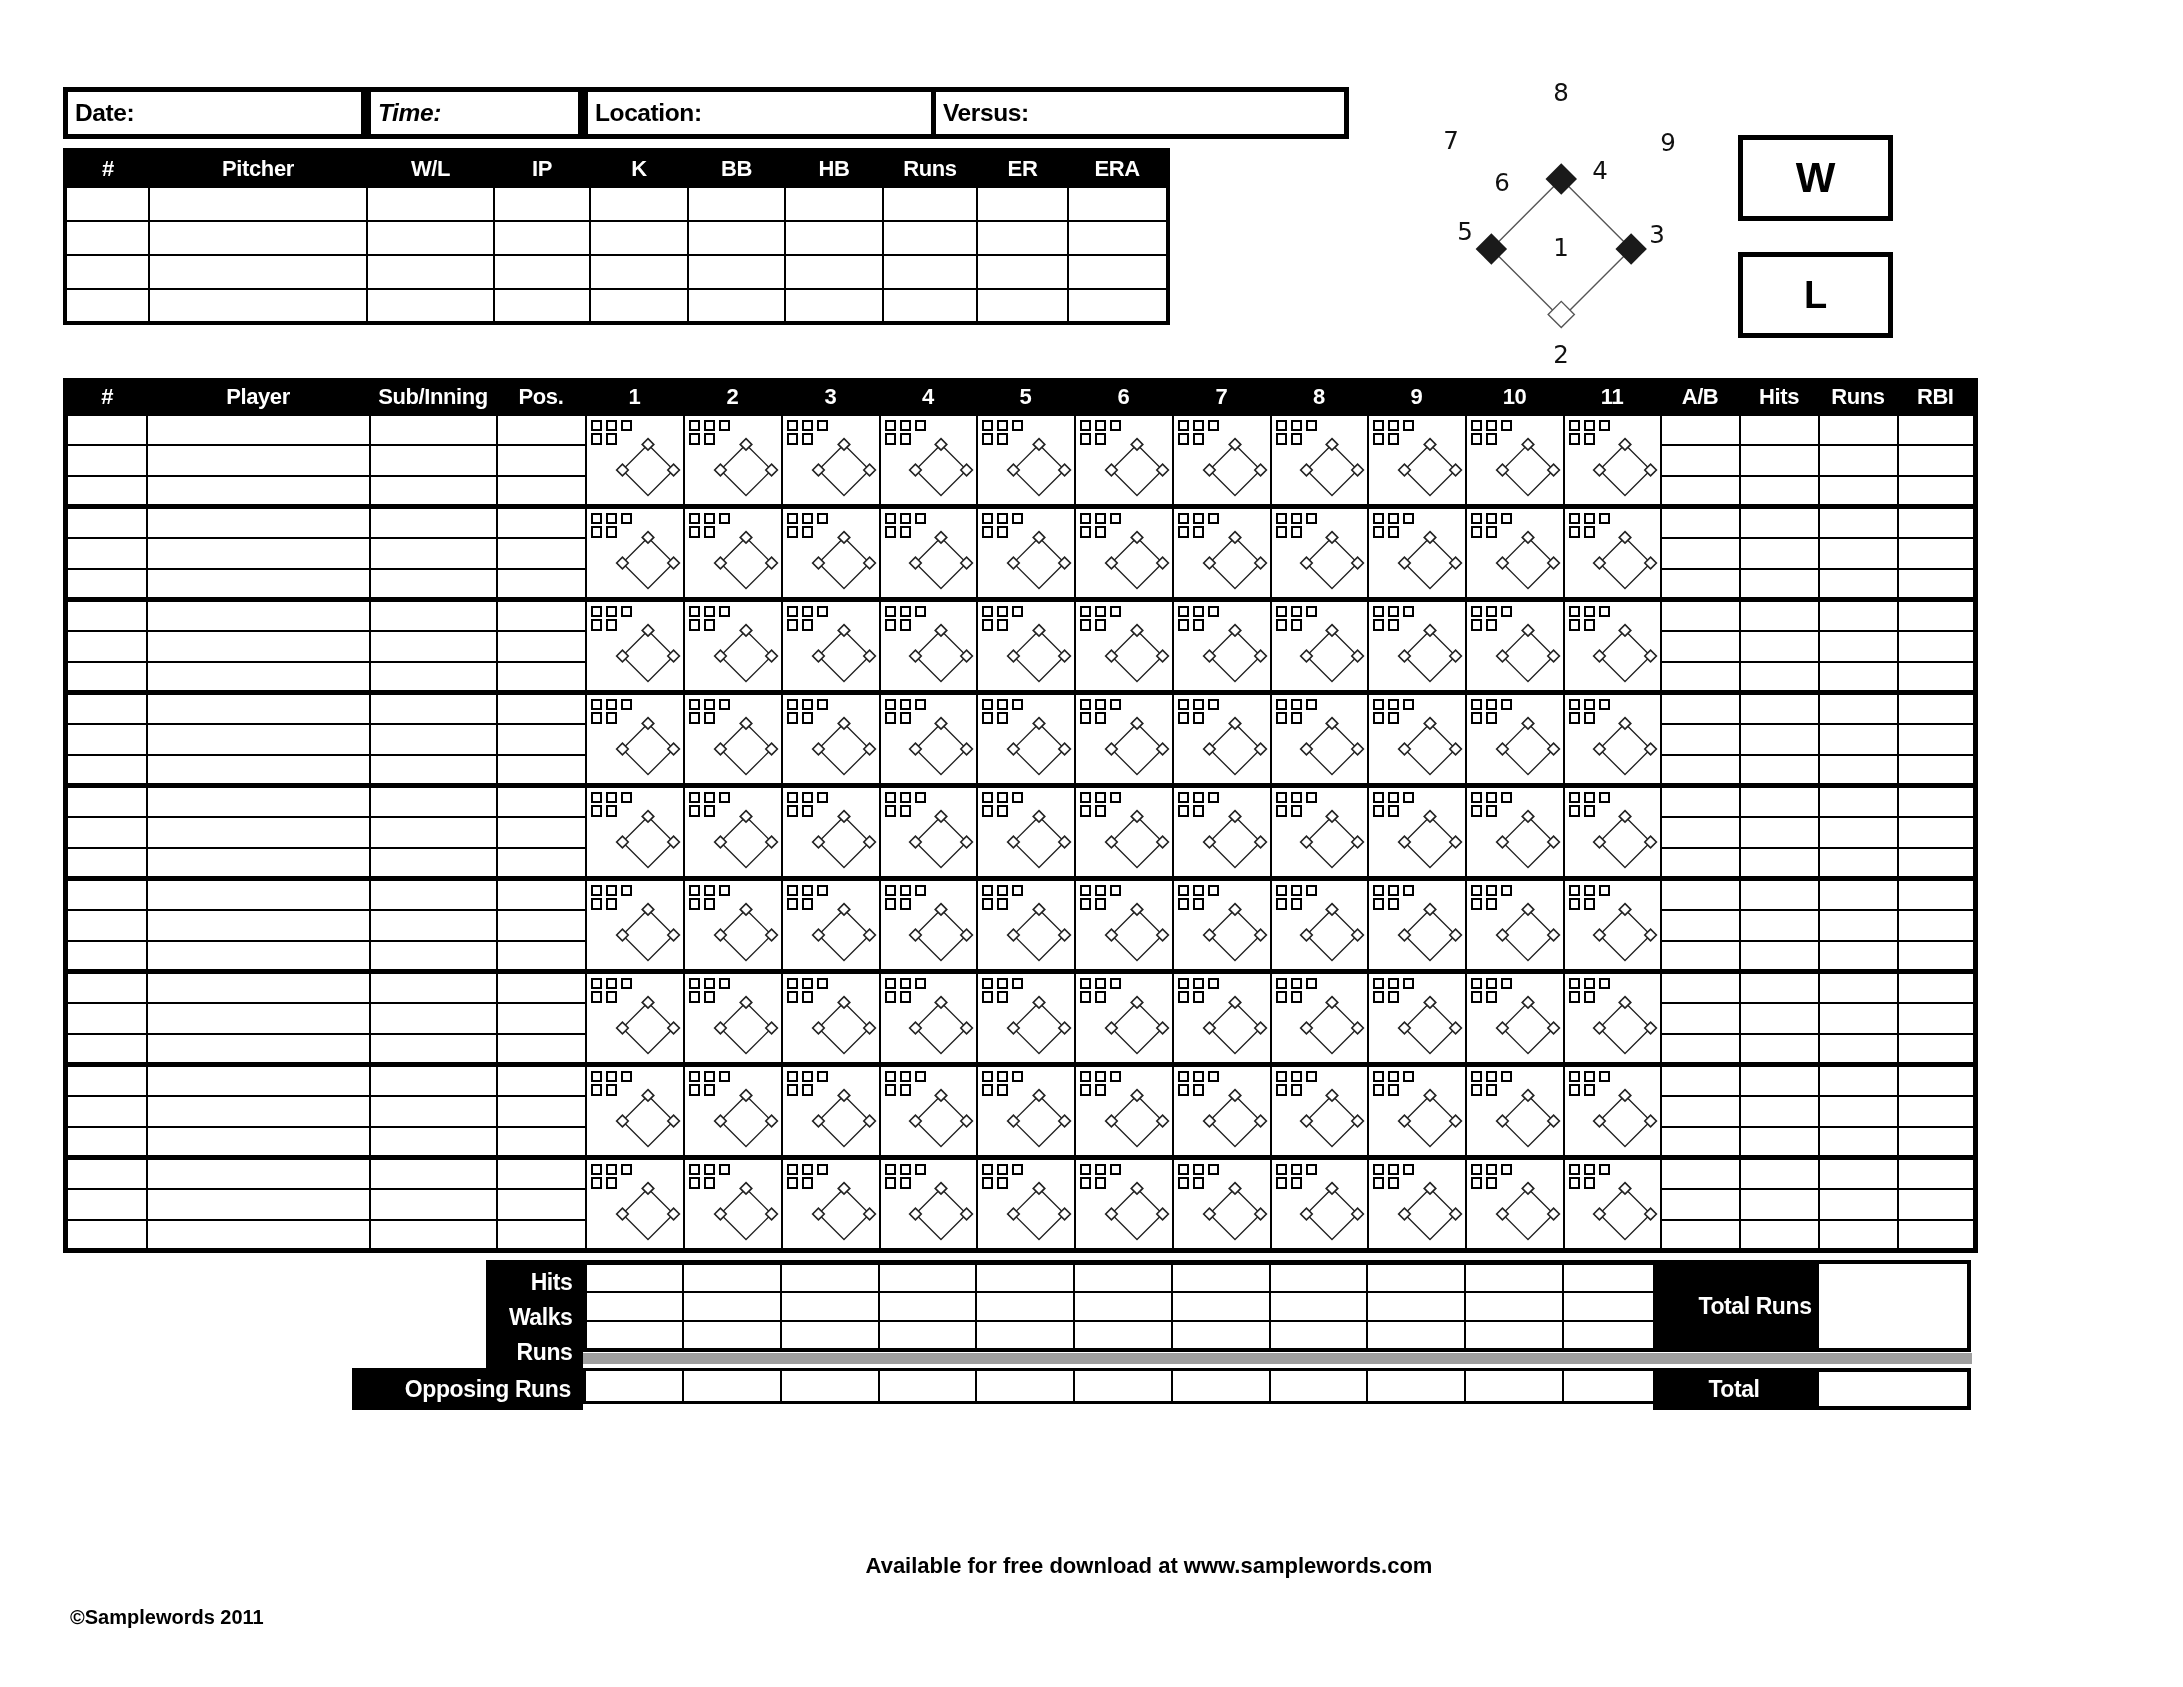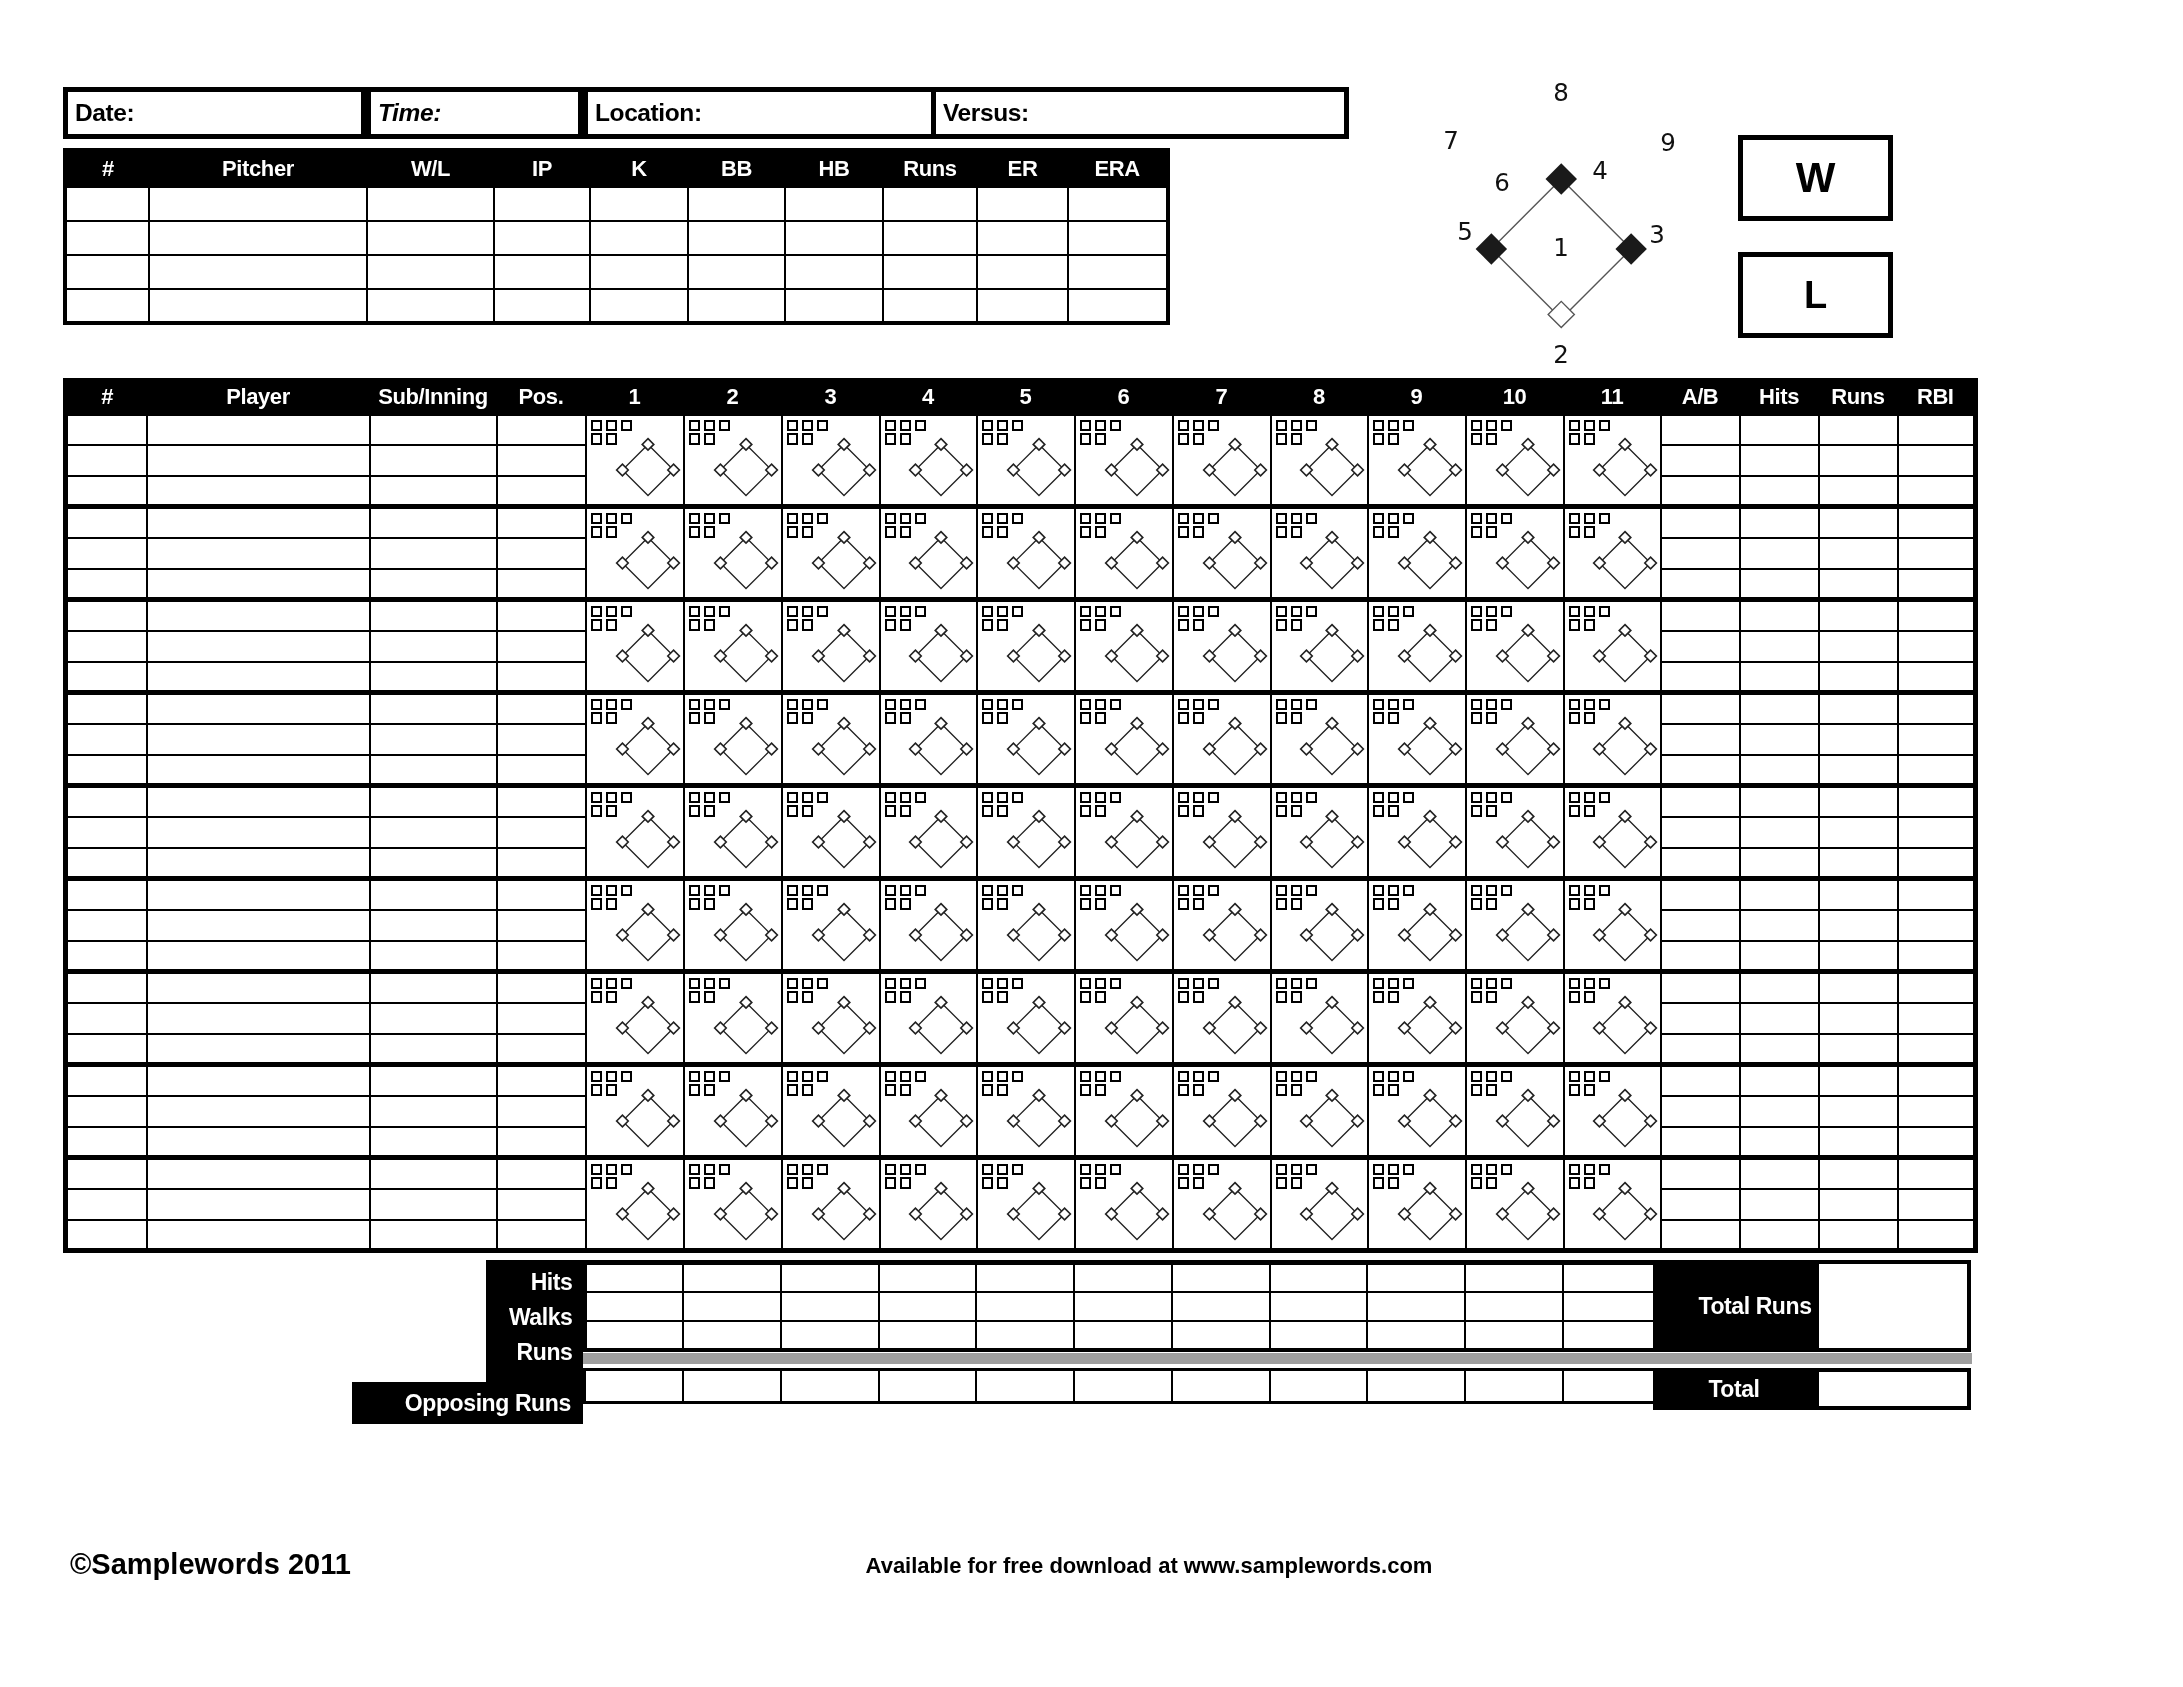--- a/index.html
+++ b/index.html
@@ -69,21 +69,21 @@
   #opposing-table td { border:2.6px solid #000; height:33px; padding:0; background:#fff; }
   #total-runs-box { position:absolute; left:1653px; top:0; width:162px;
        display:flex; align-items:center; justify-content:center;padding-left:42px; }
   #total-runs-cell { position:absolute; left:1815px; top:0; width:156px; border:4.4px solid #000; background:#fff; }
   #total-box { position:absolute; left:1653px; width:162px; height:42px;
        display:flex; align-items:center; justify-content:center; }
   #total-cell { position:absolute; left:1815px; width:156px; height:42px; border:4.4px solid #000; background:#fff; }
 
   
   #logo { position:absolute; left:87px; top:1365px; width:210px; height:83px; }
-  #copyright-text { position:absolute; left:70px; top:1548px; font-weight:bold; font-size:29px;text-align:center; }
+  #copyright-text { position:absolute; left:70px; top:1606px; font-weight:bold; font-size:20px;text-align:center; }
   #download-text { position:absolute; left:830px; top:1553px; width:638px; text-align:center;
        font-weight:bold; font-size:22px; }
 </style>
 </head>
 <body>
 
 <div id="canvas">
 
   <div class="metabox" style="left:63px;  width:303px;">
     <span>Date:</span>
@@ -2648,21 +2648,21 @@
             <td></td>
             <td></td>
             <td></td>
             <td></td>
             <td></td>
             <td></td>
           </tr>
         </tbody>
       </table>
     <div id="gray-divider" style="top: 93px;"></div>
-    <div id="opposing-label-box" class="blk" style="top: 122px;">
+    <div id="opposing-label-box" class="blk" style="top: 108px;">
       <span>Opposing Runs</span>
     </div>
     <table id="opposing-table" style="top: 108px;">
         <colgroup>
           <col style="width: 98px;">
           <col style="width: 98px;">
           <col style="width: 98px;">
           <col style="width: 97px;">
           <col style="width: 98px;">
           <col style="width: 98px;">

